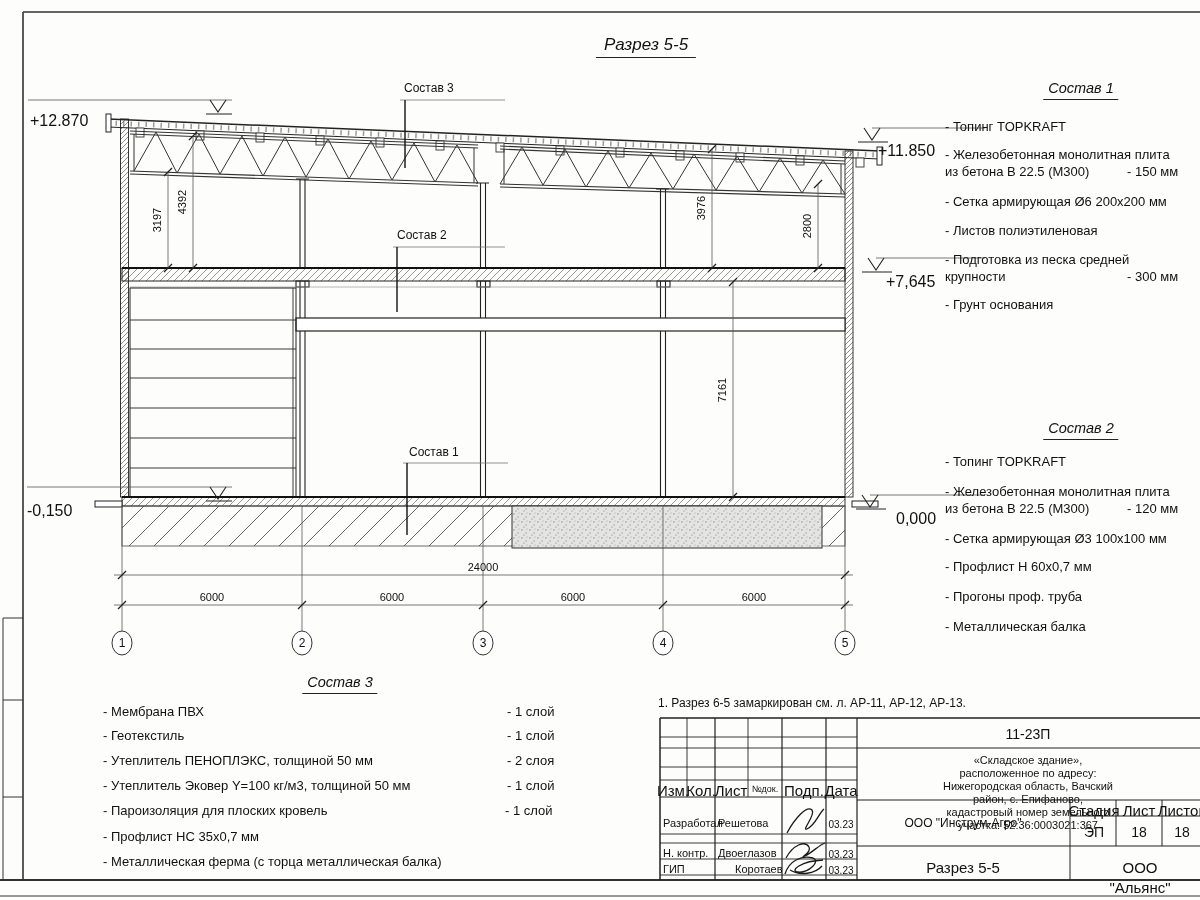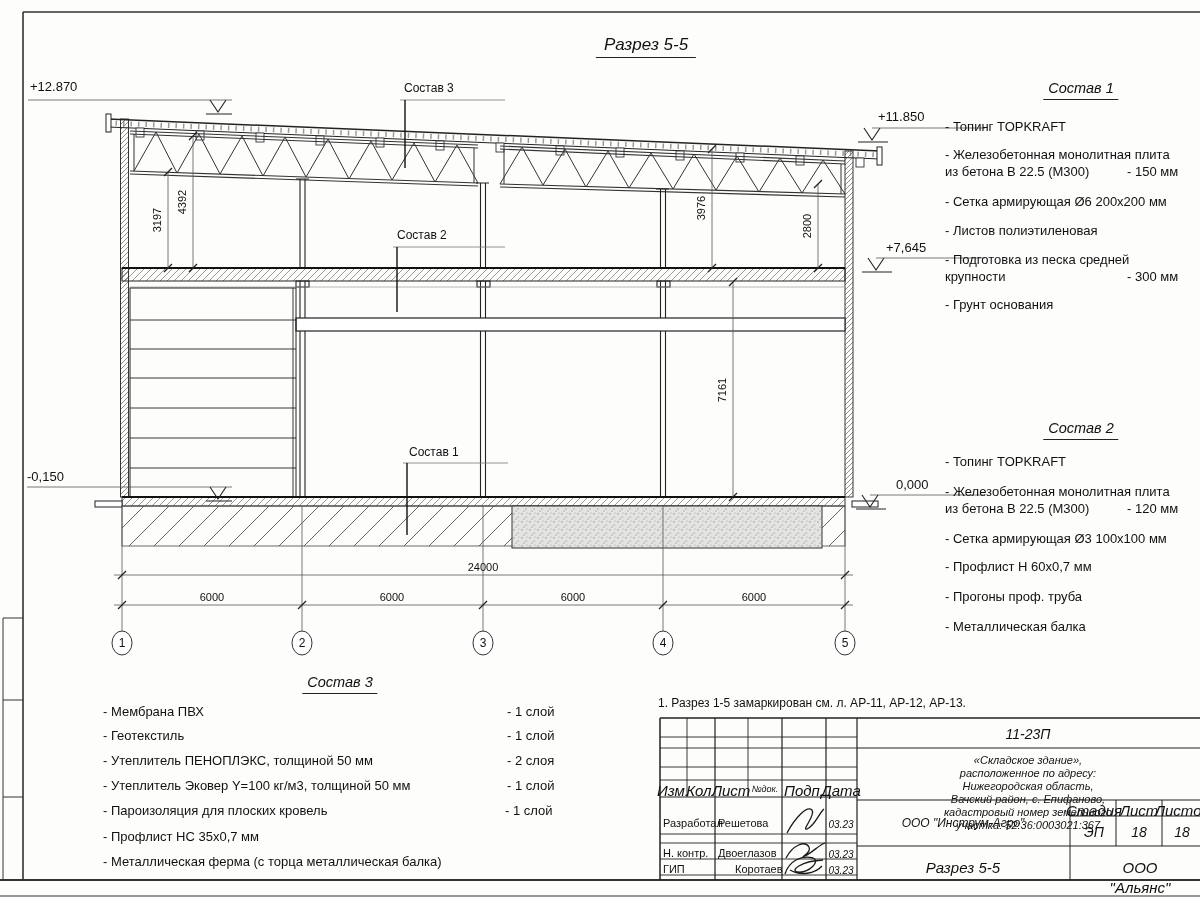--- a/index.html
+++ b/index.html
@@ -1,23 +1,23 @@
 <!DOCTYPE html>
 <html><head>
 <meta charset="utf-8">
 <style>
   html,body{margin:0;padding:0;}
   body{width:1200px;height:900px;position:relative;overflow:hidden;background:#fdfdfc;
        font-family:"Liberation Sans", sans-serif;color:#111;}
   svg{position:absolute;left:0;top:0;}
   .t{position:absolute;font-size:13px;line-height:1.32;white-space:pre-line;color:#111;}
-  .tc{transform:translateX(-50%);text-align:center;font-style:italic;}
+  .tc{transform:translateX(-50%);text-align:center;}
   .title{font-size:17px;font-style:italic;border-bottom:1px solid #222;padding:0 8px 1px;}
   .stitle{font-size:14.5px;font-style:italic;border-bottom:1px solid #222;padding:0 5px 1px;}
-  .elev{font-size:13px;}
+  .elev{font-size:16px;margin-top:32px;}
   .call{font-size:12px;}
   .note{font-size:12px;}
   .dimtxt{font-size:11px;fill:#111;font-family:"Liberation Sans",sans-serif;}
   .axtxt{font-size:12px;fill:#111;font-family:"Liberation Sans",sans-serif;}
   .st-h{font-size:15px;}
   .st-s{font-size:11px;}
   .st-d{font-size:10px;}
   .st-big{font-size:14px;}
   .st-a{font-size:11px;line-height:13px;}
 </style>
@@ -236,21 +236,21 @@
 <div class="t" style="left:507px;top:727px">- 1 слой</div>
 <div class="t" style="left:103px;top:752px">- Утеплитель ПЕНОПЛЭКС, толщиной 50 мм</div>
 <div class="t" style="left:507px;top:752px">- 2 слоя</div>
 <div class="t" style="left:103px;top:777px">- Утеплитель Эковер Y=100 кг/м3, толщиной 50 мм</div>
 <div class="t" style="left:507px;top:777px">- 1 слой</div>
 <div class="t" style="left:103px;top:802px">- Пароизоляция для плоских кровель</div>
 <div class="t" style="left:505px;top:802px">- 1 слой</div>
 <div class="t" style="left:103px;top:828px">- Профлист НС 35х0,7 мм</div>
 <div class="t" style="left:103px;top:853px">- Металлическая ферма (с торца металлическая балка)</div>
 
-<div class="t note" style="left:658px;top:696px">1. Разрез 1-5 замаркирован см. л. АР-11, АР-12, АР-13.</div>
+<div class="t note" style="left:658px;top:696px">1. Разрез 6-5 замаркирован см. л. АР-11, АР-12, АР-13.</div>
 
 <div class="t st-big tc" style="left:1028px;top:725px">11-23П</div>
 <div class="t st-a tc" style="left:1028px;top:754px;text-align:center">«Складское здание», расположенное по адресу:
 Нижегородская область, Вачский район, с. Епифаново,
 кадастровый номер земельного участка: 52:36:0003021:367</div>
 
 <div class="t st-h tc" style="left:673px;top:781px">Изм.</div>
 <div class="t st-h tc" style="left:701px;top:781px">Кол.</div>
 <div class="t st-h tc" style="left:731px;top:781px">Лист</div>
 <div class="t tc" style="left:765px;top:784px;font-size:9px">№док.</div>

